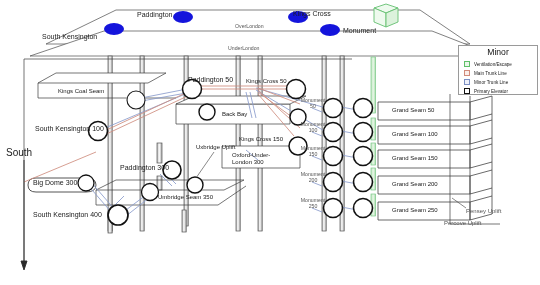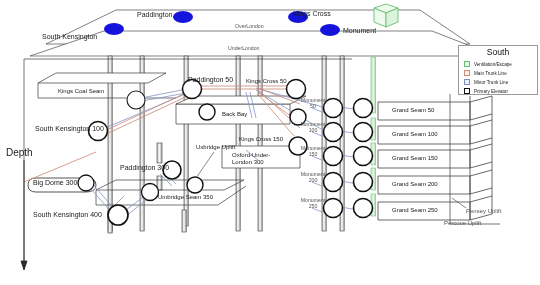--- a/index.html
+++ b/index.html
@@ -218,21 +218,21 @@
     </g>
   </svg>
 
   <div class="lbl lbl-m" style="left:42px;top:33px;">South Kensington</div>
   <div class="lbl lbl-m" style="left:137px;top:11px;">Paddington</div>
   <div class="lbl lbl-m" style="left:293px;top:10px;">Kings Cross</div>
   <div class="lbl lbl-m" style="left:343px;top:27px;">Monument</div>
   <div class="lbl lbl-xs lbl-faint" style="left:235px;top:23px;">OverLondon</div>
   <div class="lbl lbl-xs lbl-faint" style="left:228px;top:45px;">UnderLondon</div>
 
-  <div class="lbl lbl-xl" style="left:6px;top:147px;">Depth</div>
+  <div class="lbl lbl-xl" style="left:6px;top:147px;">South</div>
 
   <div class="lbl lbl-s" style="left:58px;top:88px;">Kings Coal Seam</div>
   <div class="lbl lbl-s" style="left:222px;top:111px;">Back Bay</div>
   <div class="lbl lbl-s" style="left:158px;top:194px;">Umbridge Seam 350</div>
   <div class="lbl lbl-s" style="left:392px;top:107px;">Grand Seam 50</div>
   <div class="lbl lbl-s" style="left:392px;top:131px;">Grand Seam 100</div>
   <div class="lbl lbl-s" style="left:392px;top:155px;">Grand Seam 150</div>
   <div class="lbl lbl-s" style="left:392px;top:181px;">Grand Seam 200</div>
   <div class="lbl lbl-s" style="left:392px;top:207px;">Grand Seam 250</div>
 
@@ -249,21 +249,21 @@
   <div class="lbl lbl-xs lbl-faint" style="left:300px;top:98px;width:26px;white-space:normal;line-height:1.1;text-align:center;">Monument 50</div>
   <div class="lbl lbl-xs lbl-faint" style="left:300px;top:122px;width:26px;white-space:normal;line-height:1.1;text-align:center;">Monument 100</div>
   <div class="lbl lbl-xs lbl-faint" style="left:300px;top:146px;width:26px;white-space:normal;line-height:1.1;text-align:center;">Monument 150</div>
   <div class="lbl lbl-xs lbl-faint" style="left:300px;top:172px;width:26px;white-space:normal;line-height:1.1;text-align:center;">Monument 200</div>
   <div class="lbl lbl-xs lbl-faint" style="left:300px;top:198px;width:26px;white-space:normal;line-height:1.1;text-align:center;">Monument 250</div>
 
   <div class="lbl lbl-s lbl-faint" style="left:466px;top:208px;">Pensey Uplift</div>
   <div class="lbl lbl-s lbl-faint" style="left:444px;top:220px;">Percove Uplift</div>
 
   <div class="legendbox">
-    <div class="legend-title">South</div>
+    <div class="legend-title">Minor</div>
     <div class="legend-row" style="top:14px;">
       <span class="sw sw-vent"></span>
       <span class="legend-lbl">Ventilation/Escape</span>
     </div>
     <div class="legend-row" style="top:23px;">
       <span class="sw sw-main"></span>
       <span class="legend-lbl">Main Trunk Line</span>
     </div>
     <div class="legend-row" style="top:32px;">
       <span class="sw sw-minor"></span>

